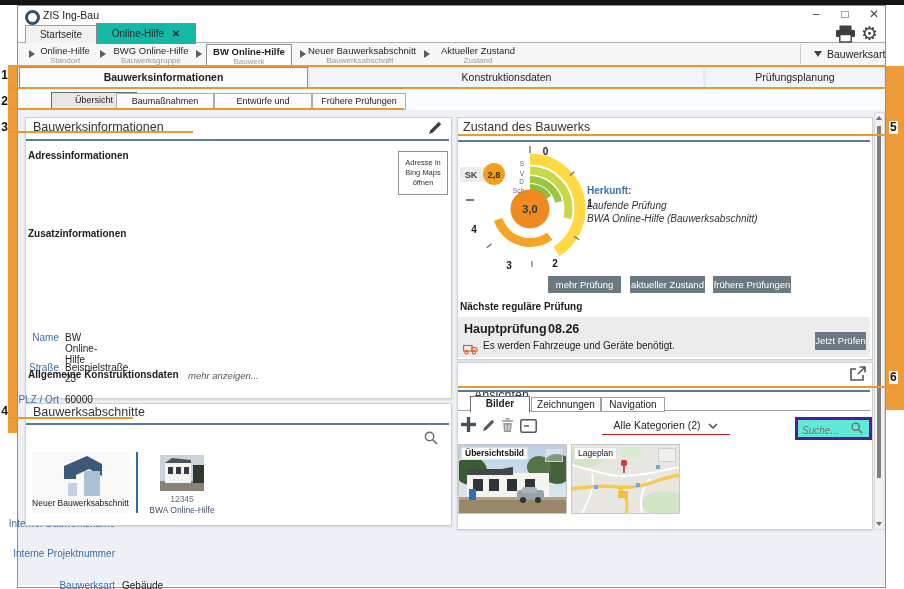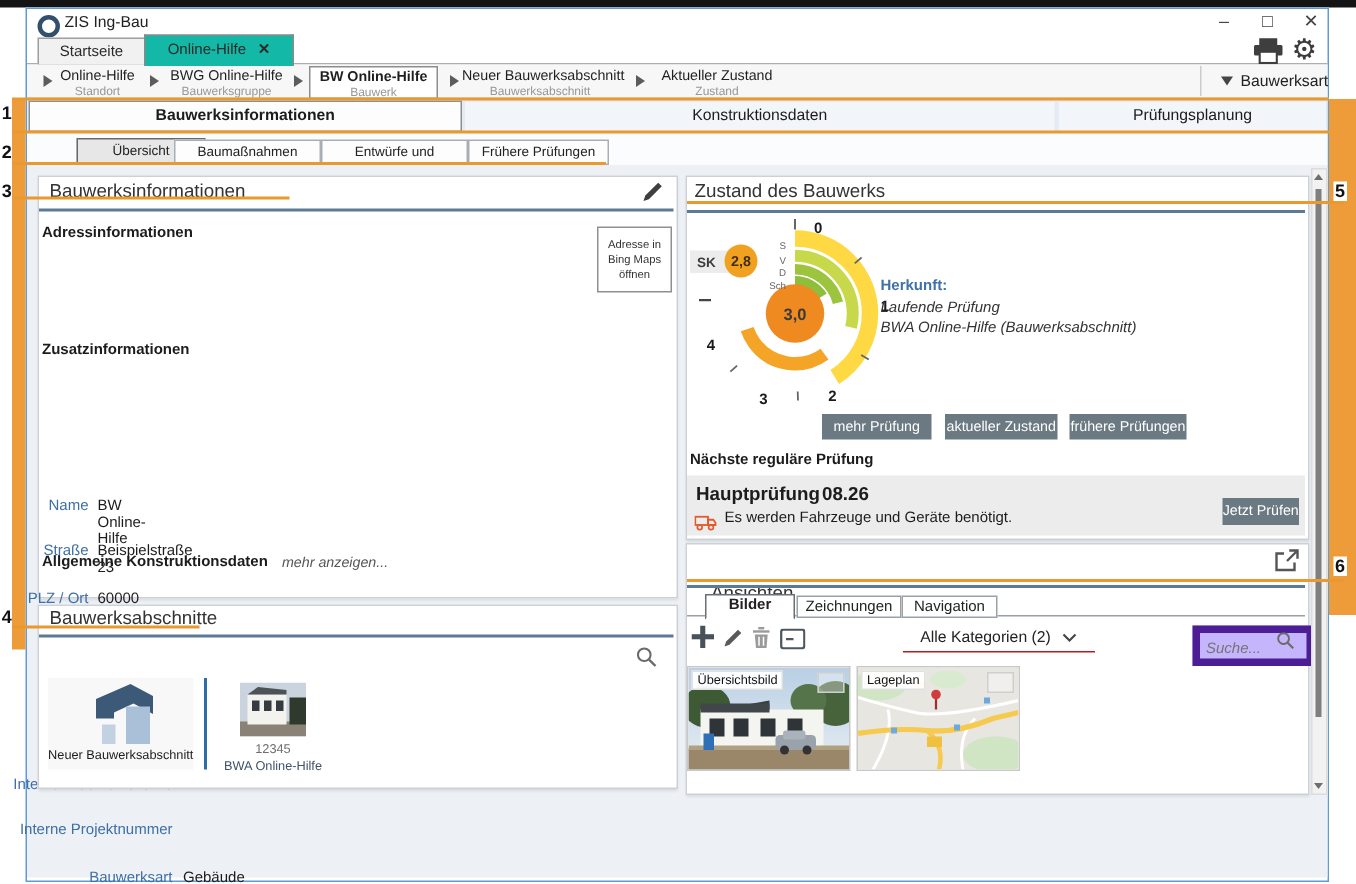--- a/index.html
+++ b/index.html
@@ -44,21 +44,21 @@
   .panel{background:#fff;border:1px solid #ccd1d7;box-shadow:0 1px 2px rgba(0,0,0,.10);}
   .panel-header{font-size:12.5px;color:#333;}
   .panel-divider{background:#5c7a96;height:2px;}
   .grp-header{font-size:10px;font-weight:bold;color:#1c1c1c;}
   .frow{height:14px;}
   .flabel{position:absolute;font-size:10px;color:#3E6FA5;text-align:right;}
   .fvalue{position:absolute;font-size:10px;color:#1c1c1c;}
   .morelink{font-size:9.5px;font-style:italic;color:#555;}
   .bingbtn{border:1px solid #8f8f8f;background:#fff;font-size:7.5px;color:#333;text-align:center;
            display:flex;align-items:center;justify-content:center;padding:2px;line-height:10px;}
-  .searchbox{border:5px solid #4c1d95;background:#c4b5fd;}
+  .searchbox{border:3px solid #4c1d95;background:#5eead4;}
   .searchbox input{border:none;outline:none;width:100%;height:100%;font-family:"Liberation Sans",sans-serif;
                    font-size:10px;font-style:italic;color:#555;padding:0 4px;background:transparent;}
   .tile{background:#f8f8f8;text-align:center;}
   .tile-label{font-size:8.5px;color:#1c1c1c;}
   .cap1{font-size:8.5px;color:#6e6e6e;}
   .cap2{font-size:8.5px;color:#41536a;}
   .vdivider{background:#2F6DA8;}
   
   .slatebtn{background:#6B7983;color:#fff;font-size:9.5px;text-align:center;line-height:17px;cursor:default;}
   .origin-label{font-size:10px;font-weight:bold;color:#3F72A8;}
@@ -365,21 +365,21 @@
   <div class="abs searchbox" style="left:795px;top:417px;width:71px;height:17px;">
     <input placeholder="Suche..." style="">
   </div>
   <div class="abs" style="left:851px;top:420px;">
     <svg width="12" height="12" viewBox="0 0 14 14">
         <circle cx="5.5" cy="5.5" r="4.2" fill="none" stroke="#6a6a6a" stroke-width="1.5"></circle>
         <line x1="8.7" y1="8.7" x2="13" y2="13" stroke="#6a6a6a" stroke-width="1.7"></line>
       </svg>
   </div>
 
-  <div class="abs thumb" style="left:458px;top:444px;width:107px;height:68px;">
+  <div class="abs thumb" style="left:458px;top:444px;width:107px;height:68px;font-weight:bold;">
     <div class="chip">Übersichtsbild</div>
     <div class="thumb-check"></div>
     <svg width="107" height="68" viewBox="0 0 107 68">
       <defs>
           <linearGradient id="sky" x1="0" y1="0" x2="0" y2="1">
             <stop offset="0" stop-color="#b9cfe4"></stop>
             <stop offset="1" stop-color="#e8eef3"></stop>
           </linearGradient>
         </defs>
       <rect width="107" height="68" fill="url(#sky)"></rect>

